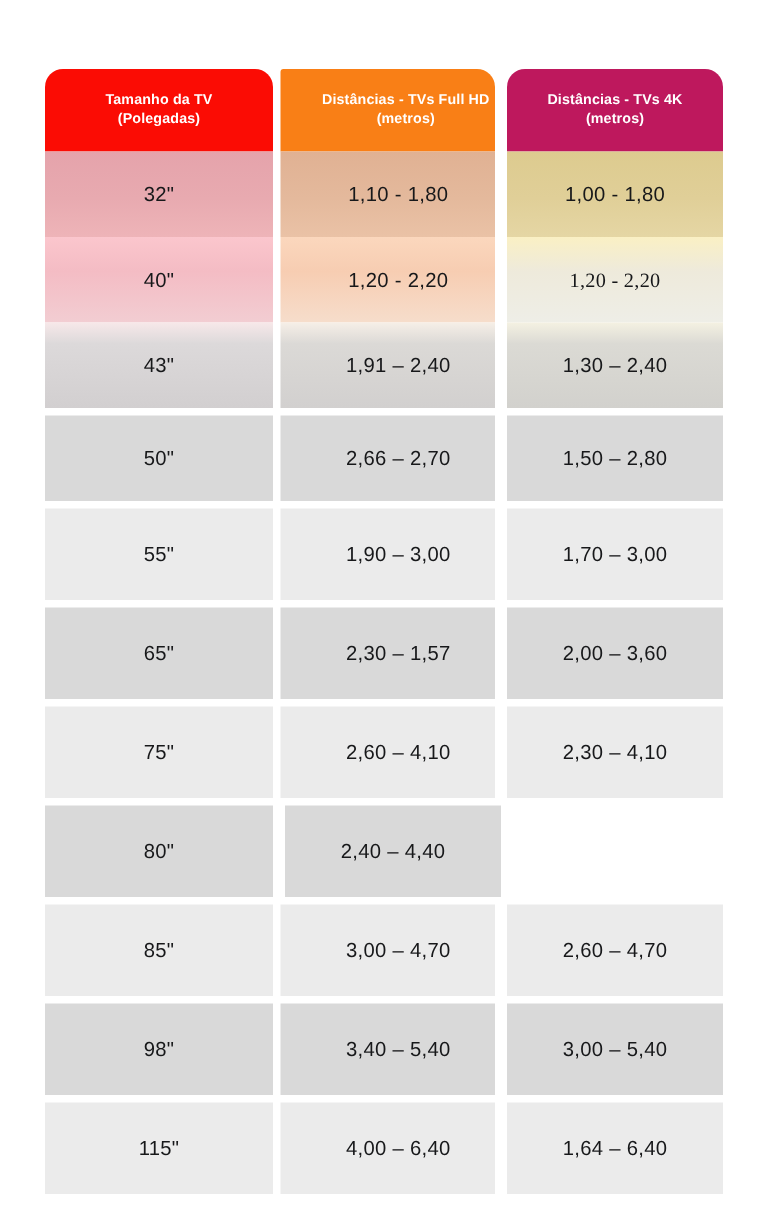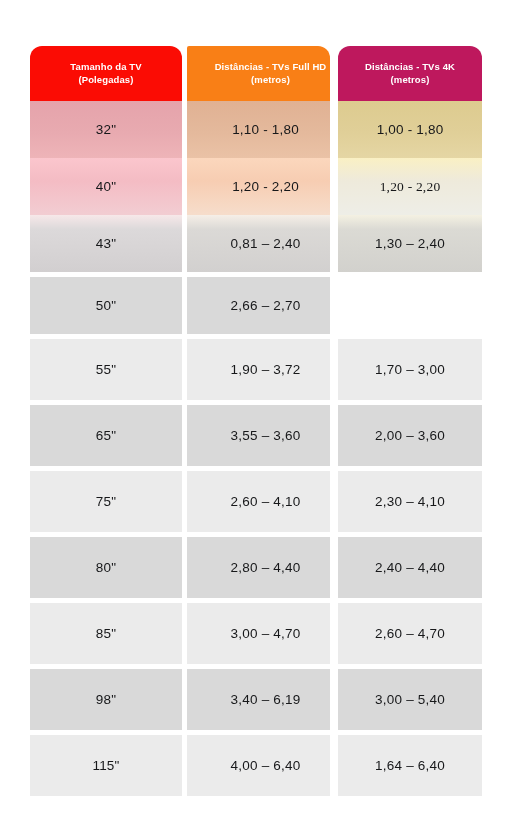--- a/index.html
+++ b/index.html
@@ -130,62 +130,62 @@
       </div>
       <div class="gap" style="height: 0px;"></div>
       <div class="row r2" style="height: 57px;">
         <div class="cell c1">40"</div>
         <div class="cell c2">1,20 - 2,20</div>
         <div class="cell c3">1,20 - 2,20</div>
       </div>
       <div class="gap" style="height: 0px;"></div>
       <div class="row r3" style="height: 57px;">
         <div class="cell c1">43"</div>
-        <div class="cell c2">0,81 – 2,40</div>
+        <div class="cell c2">1,91 – 2,40</div>
         <div class="cell c3">1,30 – 2,40</div>
       </div>
       <div class="gap" style="height: 5px;"></div>
       <div class="row rdark" style="height: 57px;">
         <div class="cell c1">50"</div>
         <div class="cell c2">2,66 – 2,70</div>
+        <div class="cell c3">1,50 – 2,80</div>
       </div>
       <div class="gap" style="height: 5px;"></div>
       <div class="row rlight" style="height: 61px;">
         <div class="cell c1">55"</div>
-        <div class="cell c2">1,90 – 3,72</div>
+        <div class="cell c2">1,90 – 3,00</div>
         <div class="cell c3">1,70 – 3,00</div>
       </div>
       <div class="gap" style="height: 5px;"></div>
       <div class="row rdark" style="height: 61px;">
         <div class="cell c1">65"</div>
-        <div class="cell c2">3,55 – 3,60</div>
+        <div class="cell c2">2,30 – 1,57</div>
         <div class="cell c3">2,00 – 3,60</div>
       </div>
       <div class="gap" style="height: 5px;"></div>
       <div class="row rlight" style="height: 61px;">
         <div class="cell c1">75"</div>
         <div class="cell c2">2,60 – 4,10</div>
         <div class="cell c3">2,30 – 4,10</div>
       </div>
       <div class="gap" style="height: 5px;"></div>
       <div class="row rdark" style="height: 61px;">
         <div class="cell c1">80"</div>
-        <div class="cell c2">2,80 – 4,40</div>
         <div class="cell c3">2,40 – 4,40</div>
       </div>
       <div class="gap" style="height: 5px;"></div>
       <div class="row rlight" style="height: 61px;">
         <div class="cell c1">85"</div>
         <div class="cell c2">3,00 – 4,70</div>
         <div class="cell c3">2,60 – 4,70</div>
       </div>
       <div class="gap" style="height: 5px;"></div>
       <div class="row rdark" style="height: 61px;">
         <div class="cell c1">98"</div>
-        <div class="cell c2">3,40 – 6,19</div>
+        <div class="cell c2">3,40 – 5,40</div>
         <div class="cell c3">3,00 – 5,40</div>
       </div>
       <div class="gap" style="height: 5px;"></div>
       <div class="row rlight" style="height: 61px;">
         <div class="cell c1">115"</div>
         <div class="cell c2">4,00 – 6,40</div>
         <div class="cell c3">1,64 – 6,40</div>
       </div>
     </div>
 </div>

